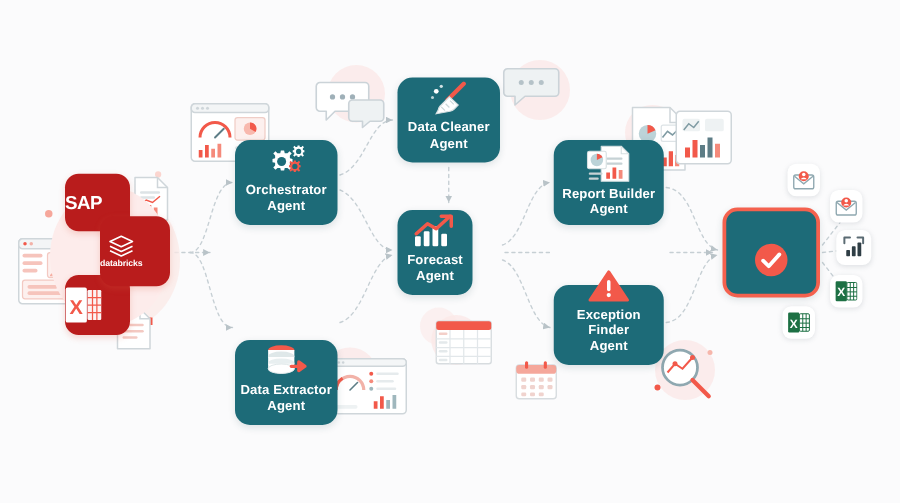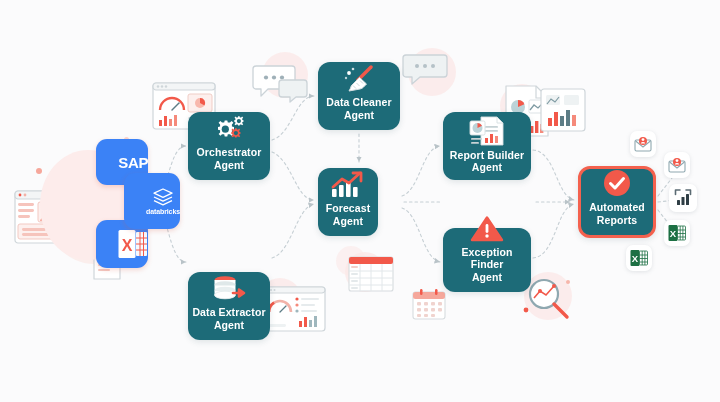--- a/index.html
+++ b/index.html
@@ -54,24 +54,23 @@
   #node-cleaner    {left:318px;top:62px; width:82px;height:68px;}
   #node-forecast   {left:318px;top:168px;width:60px;height:68px;}
   #node-report     {left:443px;top:112px;width:88px;height:68px;justify-content:center;}
   #node-exception  {left:443px;top:228px;width:88px;height:64px;}
   #node-goal       {left:578px;top:166px;width:78px;height:72px;}
 
   
   .src-tile{
     position:absolute;
     border-radius:11px;
-    background:#3b82f6;
-    display:flex;align-items:center;justify-content:flex-end;
+    background:#b91c1c;
+    display:flex;align-items:center;justify-content:flex-start;
     box-shadow:0 2px 5px rgba(220,90,70,0.22);
-    margin-left:44px;
   }
   #src-sap{left:52px;top:139px;width:52px;height:46px;}
   #src-databricks{left:80px;top:173px;width:56px;height:56px;z-index:4;}
   #src-excel{left:52px;top:220px;width:52px;height:48px;}
   .sap-word{
     color:#fff;font-weight:bold;font-size:15px;letter-spacing:-.4px;
     font-family:"Liberation Sans", sans-serif;
   }
   .dbx-word{color:#fff;font-size:7px;font-weight:bold;letter-spacing:-.1px;margin-top:1px;}
   .src-blob{
@@ -493,22 +492,20 @@
 Agent</span>
     </div>
 
     <div class="node goal" id="node-goal">
       <span class="node-icon">
         <svg width="30" height="30" viewBox="0 0 30 30">
           <circle cx="15" cy="15" r="13" fill="#f2594a"></circle>
           <path d="M8.5,15.5 L13,20 L21.5,10.5" fill="none" stroke="#ffffff" stroke-width="3" stroke-linecap="round" stroke-linejoin="round"></path>
         </svg>
       </span>
-      <span class="node-label">Automated
-Reports</span>
     </div>
 
     <div class="chip" id="chip-mail-1">
       <svg width="18" height="16" viewBox="0 0 18 16">
         <rect x="1" y="4" width="16" height="11" rx="1.5" fill="#ffffff" stroke="#8fa8b0" stroke-width="1.1"></rect>
         <path d="M1.6,5 L9,11 L16.4,5" fill="none" stroke="#8fa8b0" stroke-width="1.1"></path>
         <circle cx="9" cy="5" r="4" fill="#f2594a"></circle>
         <circle cx="9" cy="3.6" r="1.4" fill="#ffffff"></circle>
         <path d="M6.6,7.4 a2.6,2.2 0 0 1 4.8,0 Z" fill="#ffffff"></path>
       </svg>

